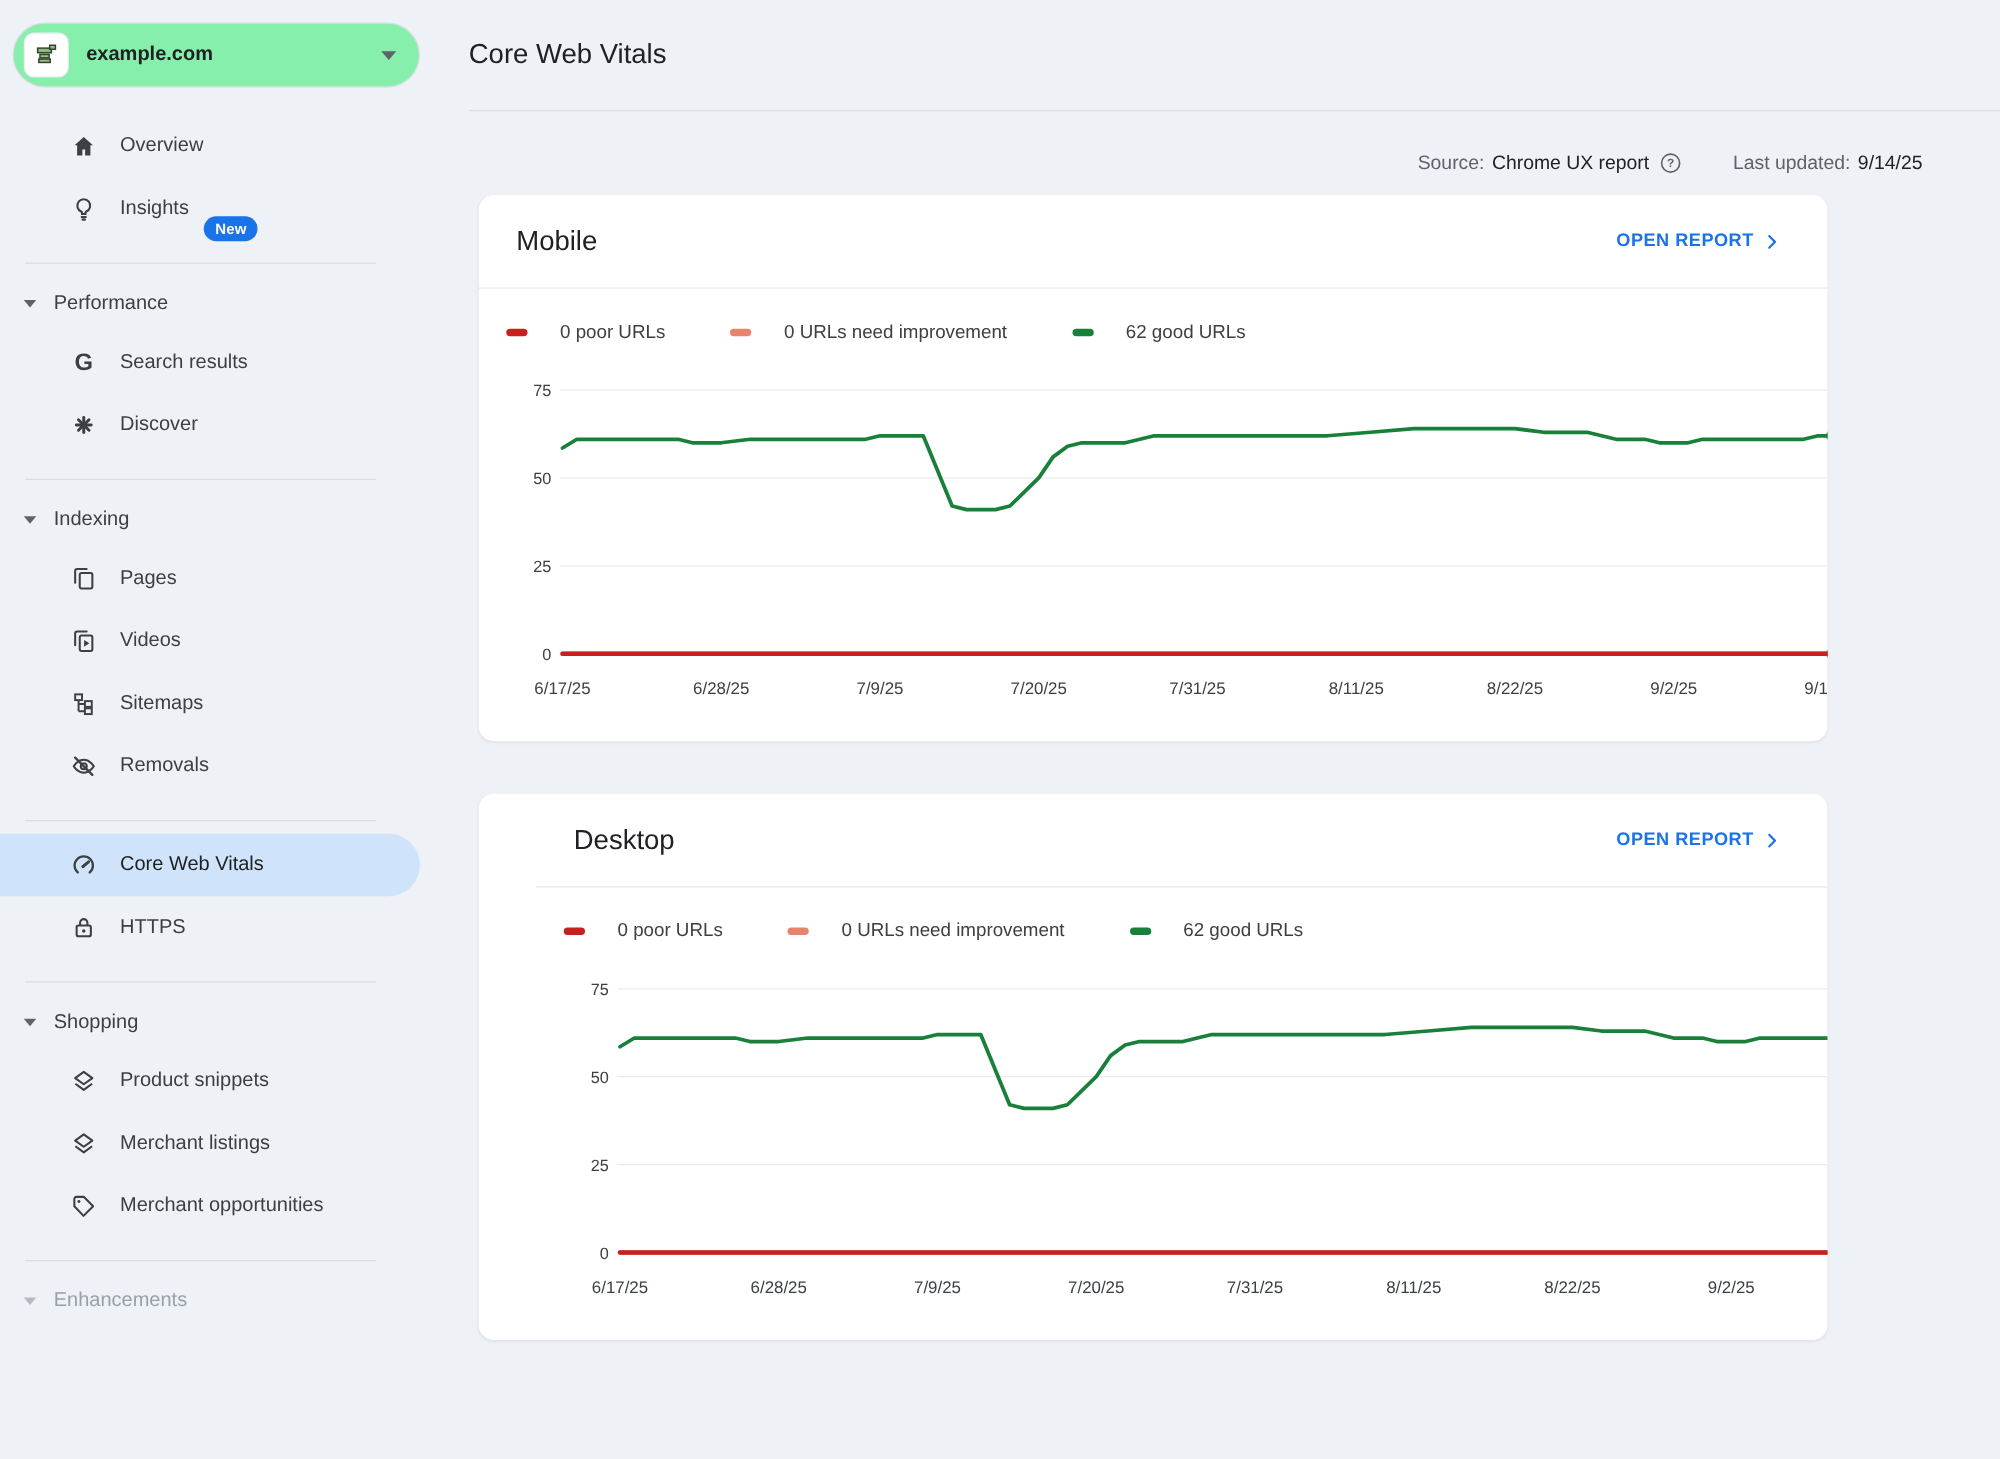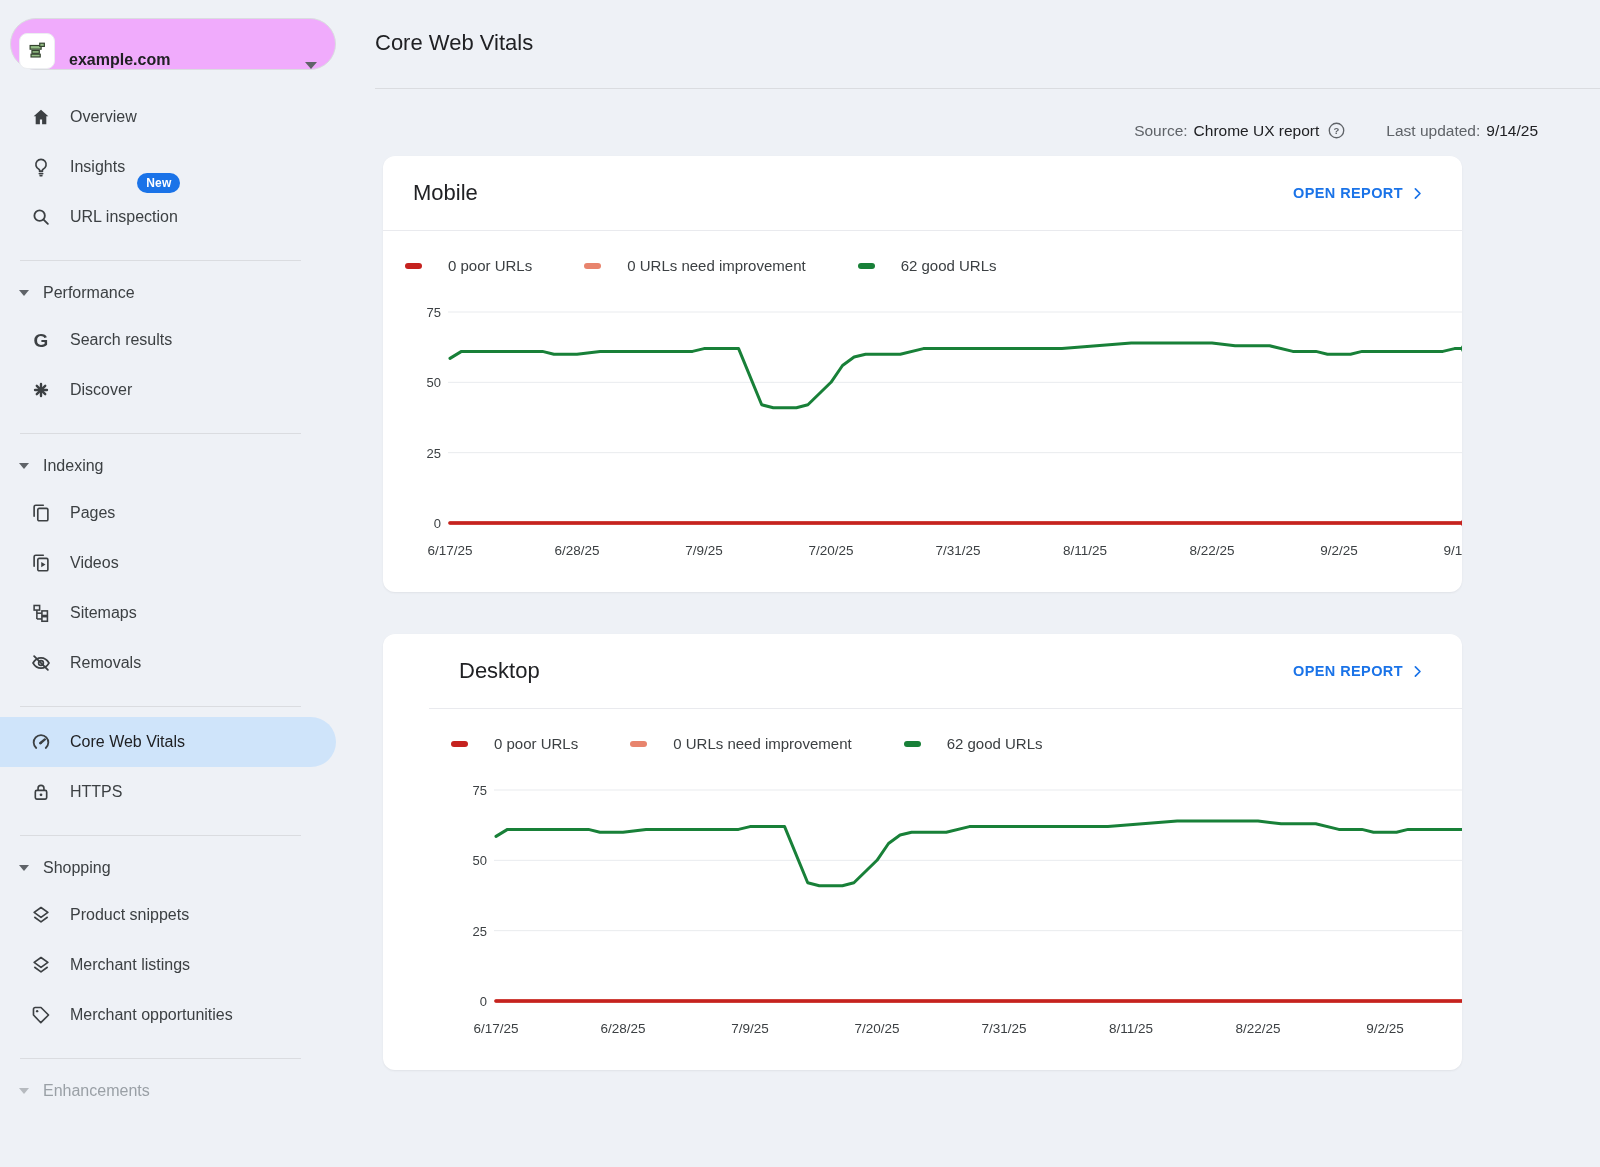--- a/index.html
+++ b/index.html
@@ -8,27 +8,27 @@
     --poor-red:#c5221f; --needs-improvement-orange:#e8846d; --good-green:#188038;
     --selected-item-bg:#cfe4fa; --icon-color:#3c4043;
   }
   *{box-sizing:border-box;margin:0;padding:0;}
   html,body{width:1600px;height:1167px;overflow:hidden;}
   body{font-family:"Liberation Sans",sans-serif;background:var(--page-bg);color:var(--text-primary);}
   .app{display:flex;width:1600px;height:1167px;}
 
   
   .sidebar{width:336px;flex:0 0 336px;height:1167px;overflow:hidden;position:relative;}
-  .property-selector{margin:18px 0 22px 10px;width:326px;height:52px;background:#f0abfc;border:1px solid var(--divider);
-    border-radius:26px;display:flex;align-items:flex-end;padding:0 18px 0 8px;cursor:pointer;}
+  .property-selector{margin:18px 0 22px 10px;width:326px;height:52px;background:#86efac;border:1px solid var(--divider);
+    border-radius:26px;display:flex;align-items:center;padding:0 18px 0 8px;cursor:pointer;}
   .property-icon-box{width:36px;height:36px;border-radius:8px;background:#fff;border:1px solid #eceef1;
     display:flex;align-items:center;justify-content:center;margin-right:14px;}
   .property-name{font-size:16px;font-weight:700;color:var(--text-primary);flex:1;}
   .caret-down{width:0;height:0;border-left:6px solid transparent;border-right:6px solid transparent;border-top:7px solid var(--text-secondary);}
-  .nav-item{height:50px;display:flex;align-items:center;padding-left:30px;cursor:pointer;color:#3c4043;}
+  .nav-item{height:50px;display:flex;align-items:center;padding-left:56px;cursor:pointer;color:#3c4043;}
   .nav-item .nav-icon{width:22px;height:22px;margin-right:18px;display:flex;align-items:center;justify-content:center;color:var(--icon-color);flex:0 0 22px;}
   .nav-item .nav-label{font-size:16px;}
   .nav-item.selected{background:var(--selected-item-bg);border-radius:0 25px 25px 0;color:var(--text-primary);}
   .nav-item.selected .nav-label{font-weight:400;}
   .badge{background:var(--badge-blue);color:#fff;font-size:12px;font-weight:700;border-radius:10px;padding:3px 9px;margin-left:12px;letter-spacing:.2px;margin-top:31px;}
   .section-header{height:44px;display:flex;align-items:center;padding-left:19px;cursor:pointer;color:#3c4043;}
   .section-header .tri{width:0;height:0;border-left:5px solid transparent;border-right:5px solid transparent;border-top:6px solid var(--text-secondary);margin-right:14px;}
   .section-header .section-label{font-size:16px;}
   .section-header.dimmed{color:#9aa0a6;}
   .section-header.dimmed .tri{border-top-color:#b6babf;}
@@ -95,29 +95,20 @@
       <div class="nav-item">
         <span class="nav-icon">
           <svg width="22" height="22" viewBox="0 0 24 24" fill="none" stroke="currentColor" stroke-width="1.8" stroke-linecap="round">
             <path d="M9.7 14.4a5.6 5.6 0 1 1 4.6 0c-.5.3-.8.8-.8 1.4v.7h-3v-.7c0-.6-.3-1.1-.8-1.4z"></path>
             <path d="M10.2 19.3h3.6"></path>
               <path d="M11 21.5h2"></path>
           </svg>
         </span>
         <span class="nav-label">Insights</span>
         <span class="badge">New</span>
-      </div>
-      <div class="nav-item">
-        <span class="nav-icon">
-          <svg width="22" height="22" viewBox="0 0 24 24" fill="none" stroke="currentColor" stroke-width="2" stroke-linecap="round">
-            <circle cx="10.5" cy="10.5" r="5.7"></circle>
-              <path d="M14.8 14.8L19.5 19.5"></path>
-          </svg>
-        </span>
-        <span class="nav-label">URL inspection</span>
       </div>
 
       <hr class="side-divider">
 
       <div class="section-header">
         <span class="tri"></span>
         <span class="section-label">Performance</span>
       </div>
       <div class="nav-item">
         <span class="nav-icon">

